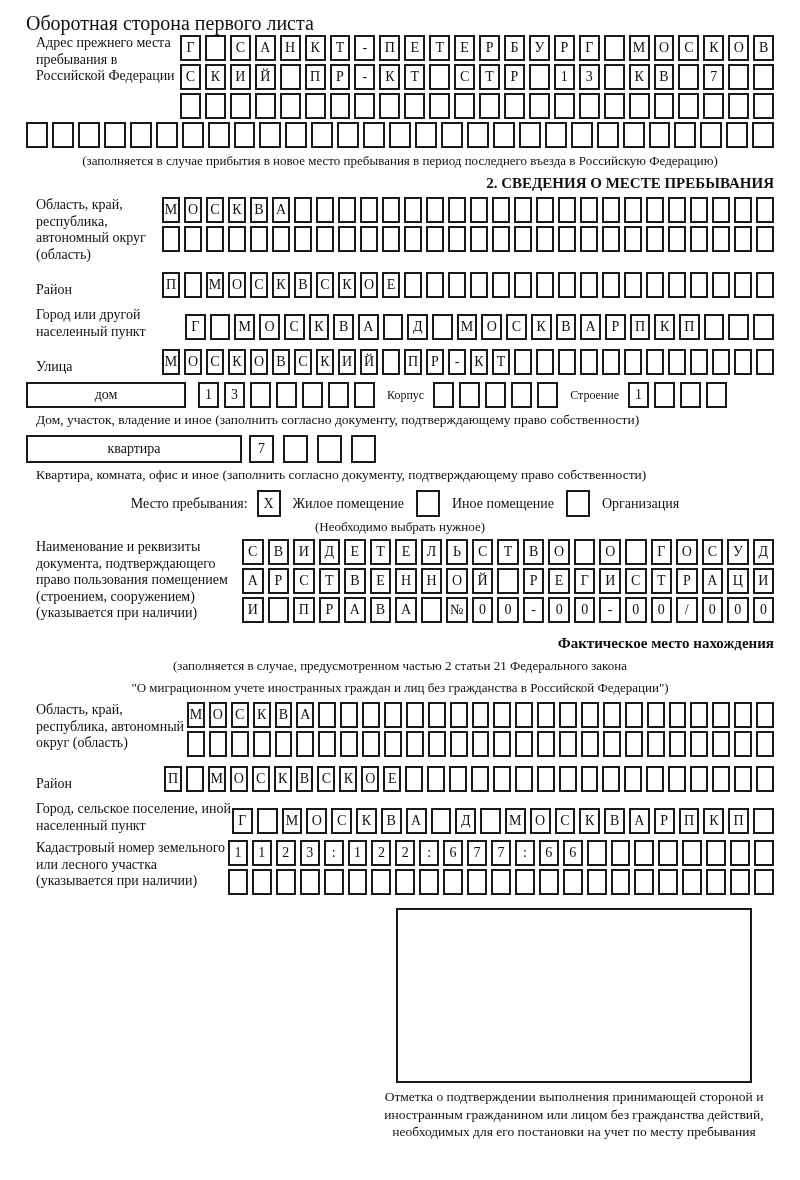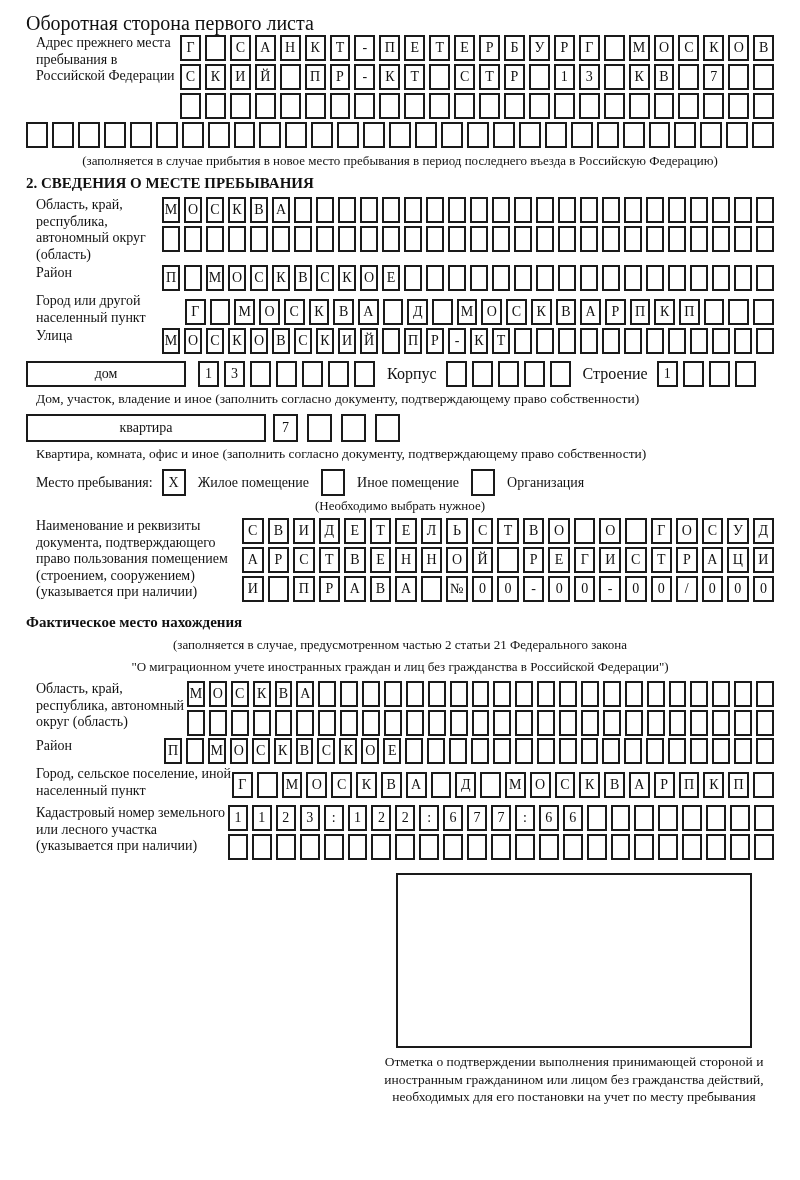--- a/index.html
+++ b/index.html
@@ -31,32 +31,32 @@
     flex:1 1 0; height:26px; border:2px solid #1a1a1a;
     font-size:14px; line-height:22px; text-align:center; background:#fff;
   }
   .fullrow { margin-top:3px; }
   .fixed { gap:5px; }
   .fixed .cell { flex:0 0 21px; }
   .aptcells { gap:9px; }
   .aptcells .cell { flex:0 0 25px; height:28px; line-height:24px; }
 
   .note { font-size:13px; text-align:center; margin-top:5px; }
-  .h2c  { font-size:15px; font-weight:bold; text-align:left; margin-top:6px; margin-bottom:5px; }
-
-  .mt2{margin-top:2px;} .mt4{margin-top:4px;} .mt6{margin-top:6px;} .mt12{margin-top:12px;}
+  .h2c  { font-size:15px; font-weight:bold; text-align:right; margin-top:6px; margin-bottom:5px; }
+
+  .mt2{margin-top:9px;align-items:flex-end;} .mt4{margin-top:4px;} .mt6{margin-top:6px;} .mt12{margin-top:12px;}
 
   .houseline { display:flex; align-items:center; margin-top:7px; }
   .namedbox { border:2px solid #1a1a1a; height:26px; line-height:22px; text-align:center; font-size:14px; }
   .w-dom { width:160px; margin-right:12px; }
-  .w-kv  { width:240px; margin-right:7px; height:28px; line-height:24px; }
-  .inl-lbl { font-size:16px; margin:0 9px 0 12px; white-space:nowrap; }
+  .w-kv  { width:216px; margin-right:7px; height:28px; line-height:24px; }
+  .inl-lbl { font-size:12px; margin:0 9px 0 12px; white-space:nowrap; }
   .caption { font-size:13.5px; padding-left:10px; margin-top:4px; }
 
-  .stayline { display:flex; align-items:center; font-size:14px; padding-left:10px; margin-top:7px; }
+  .stayline { display:flex; align-items:center; font-size:14px; padding-left:10px; margin-top:7px;justify-content:center; }
   .cb { width:24px; height:27px; border:2px solid #1a1a1a; display:inline-block;
         text-align:center; font-size:14px; line-height:23px; margin:0 12px; flex:0 0 auto; }
   .cb.first { margin-left:9px; }
   .smallnote { font-size:13px; text-align:center; margin-top:2px; }
 
   .note2 { font-size:13px; text-align:center; margin-top:6px; }
 
   .stampbox { width:356px; height:175px; border:2px solid #1a1a1a; margin-left:370px; margin-top:13px; }
   .stampcap { width:402px; margin-left:347px; text-align:center; font-size:13.5px; line-height:17.5px; margin-top:5px; }
 </style>

